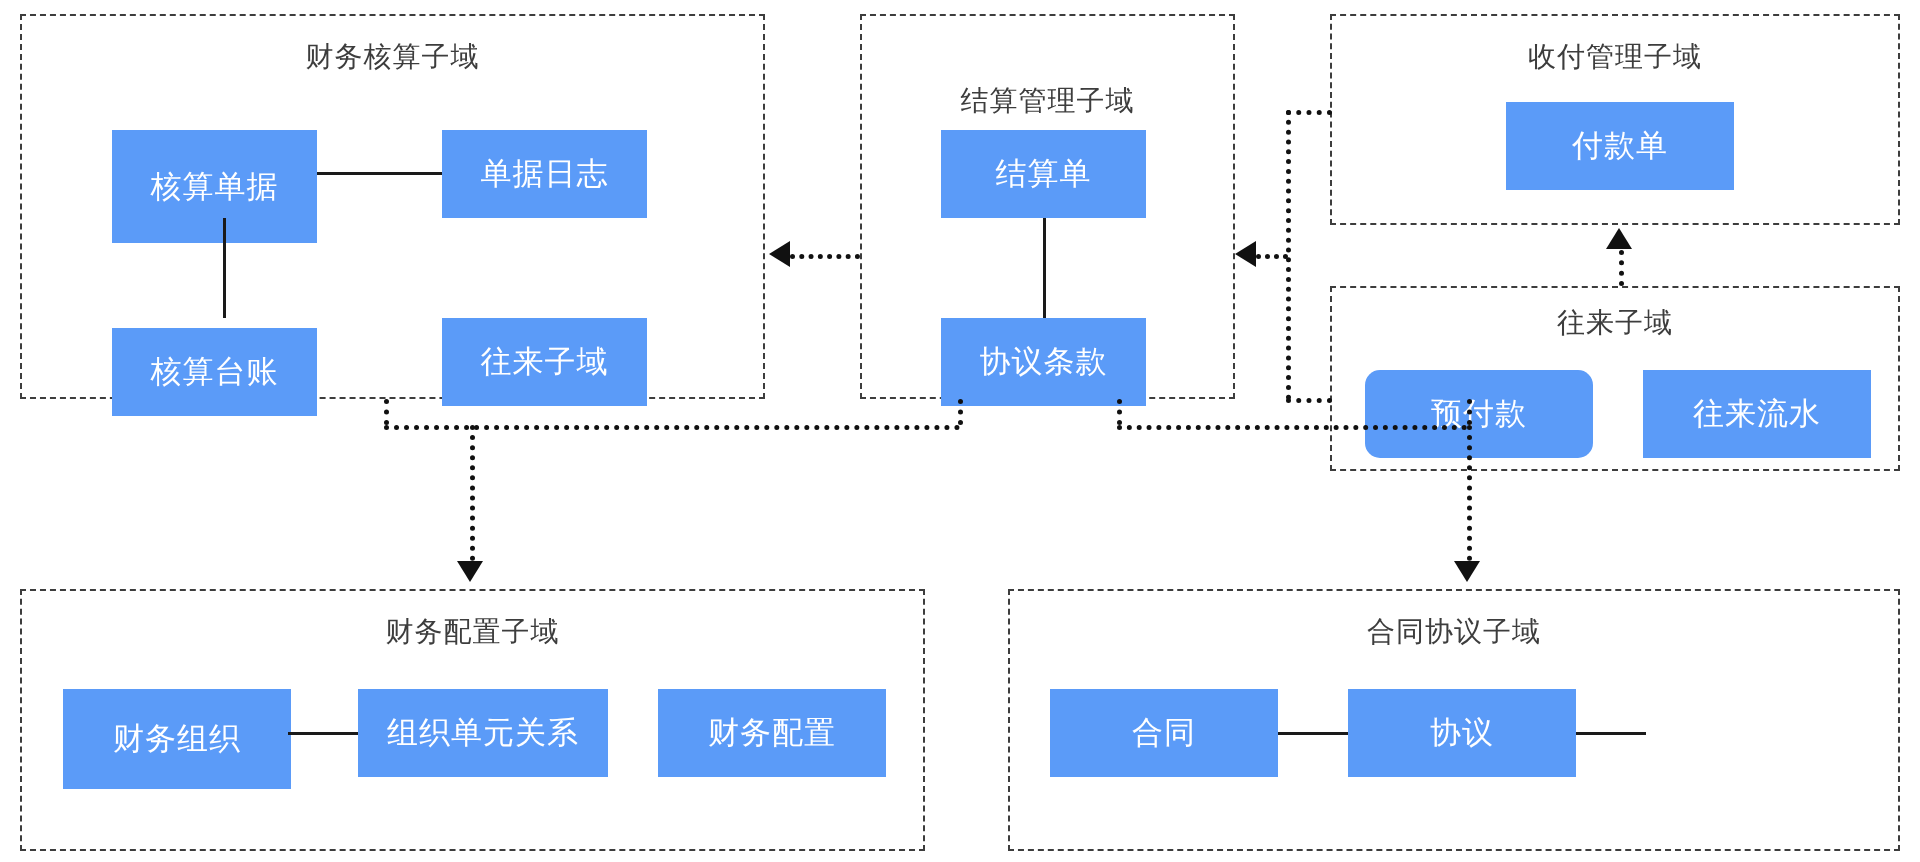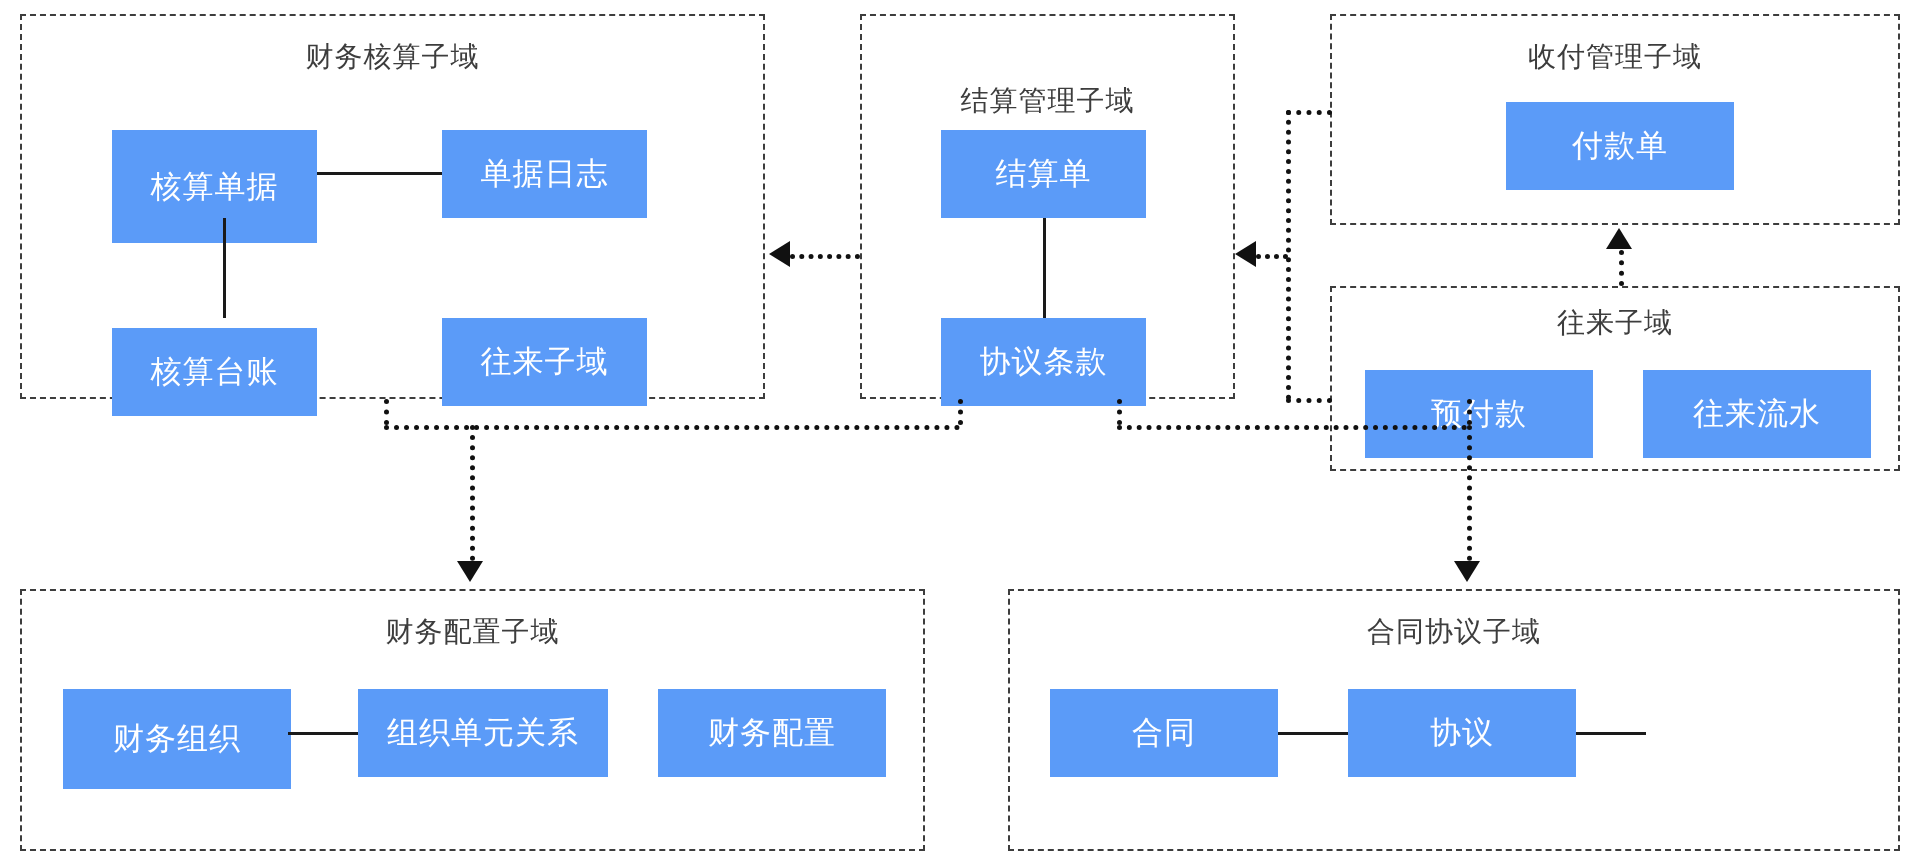--- a/index.html
+++ b/index.html
@@ -109,21 +109,21 @@
   <div class="link link-v" style="left:1043px; top:218px; height:100px;"></div>
 
   <div class="subdomain" style="left:1330px; top:14px; width:570px; height:211px;">
     <div class="subdomain-title" style="top:22px;">收付管理子域</div>
   </div>
   <div class="entity" style="left:1506px; top:102px; width:228px; height:88px;">付款单</div>
 
   <div class="subdomain" style="left:1330px; top:286px; width:570px; height:185px;">
     <div class="subdomain-title" style="top:16px;">往来子域</div>
   </div>
-  <div class="entity" style="left:1365px; top:370px; width:228px; height:88px;">预付款</div>
+  <div class="entity" style="left:1365px; top:370px; width:228px; height:88px;border-radius:15px;">预付款</div>
   <div class="entity" style="left:1643px; top:370px; width:228px; height:88px;">往来流水</div>
 
   <div class="subdomain" style="left:20px; top:589px; width:905px; height:262px;">
     <div class="subdomain-title" style="top:22px;">财务配置子域</div>
   </div>
   <div class="entity" style="left:63px; top:689px; width:228px; height:100px;">财务组织</div>
   <div class="entity" style="left:358px; top:689px; width:250px; height:88px;">组织单元关系</div>
   <div class="entity" style="left:658px; top:689px; width:228px; height:88px;">财务配置</div>
   <div class="link link-h" style="left:288px; top:732px; width:70px;"></div>
 

